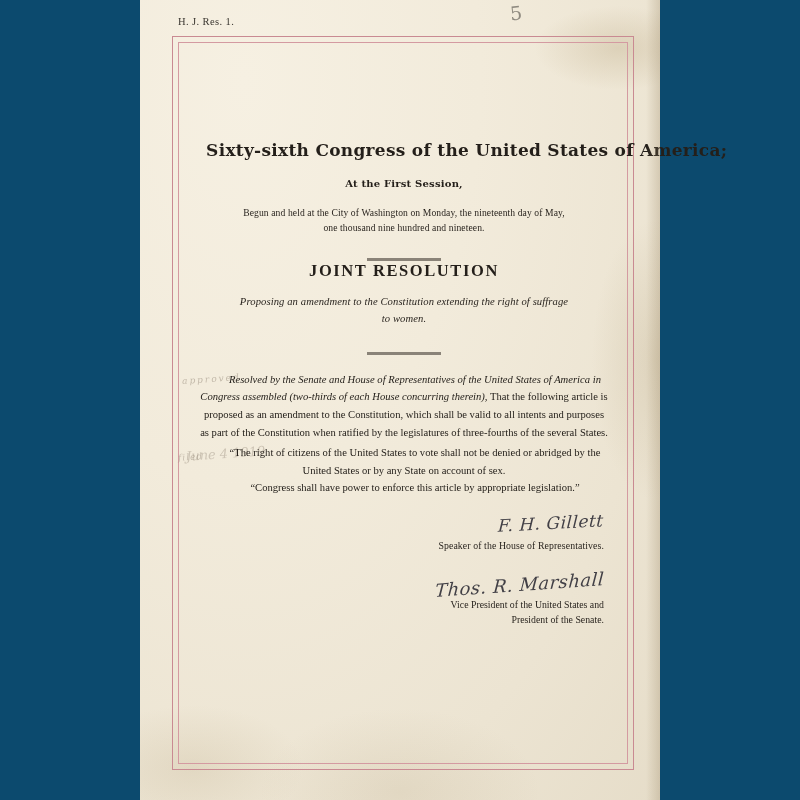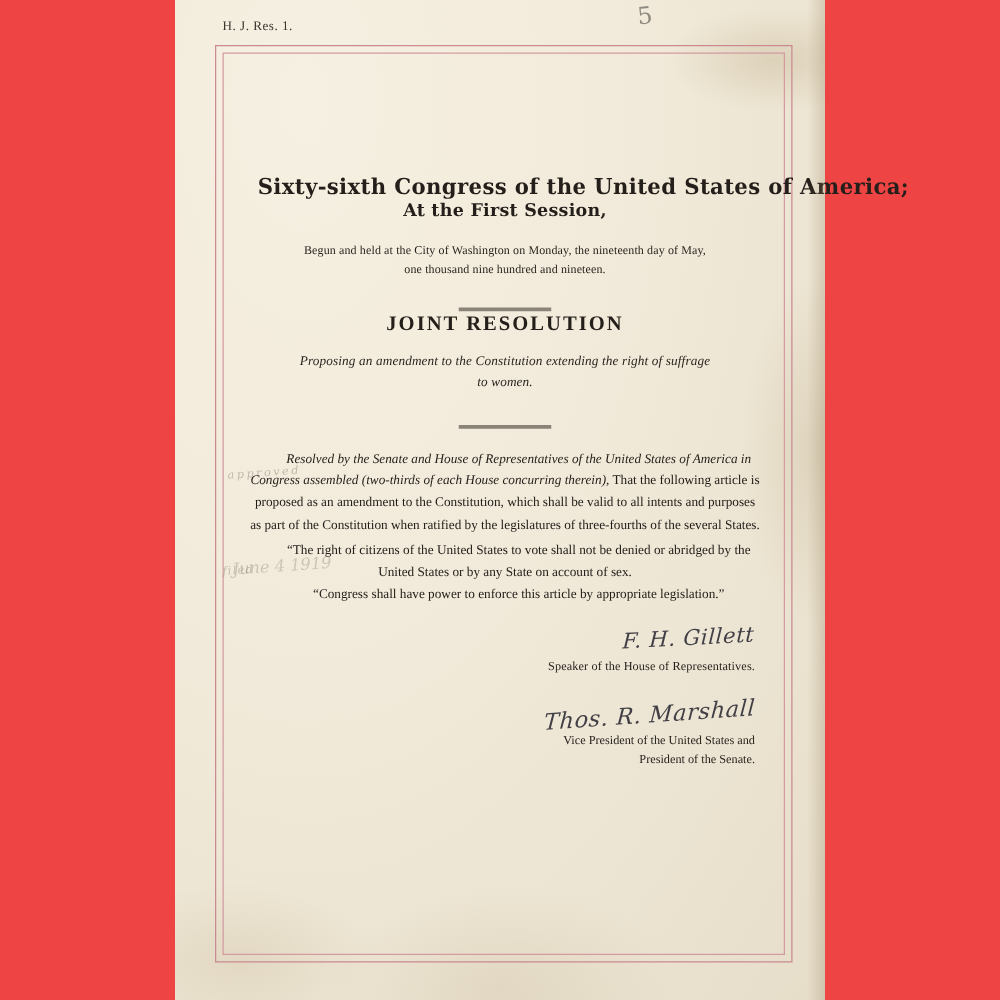--- a/index.html
+++ b/index.html
@@ -11,21 +11,21 @@
     width: 800px;
     height: 800px;
     overflow: hidden;
     font-family: "Liberation Serif", serif;
   }
 
   #page {
     position: relative;
     width: 800px;
     height: 800px;
-    background: #ef4444;
+    background: #0c4a6e;
   }
 
   
   #sheet {
     position: absolute;
     left: 140px;
     top: 0px;
     width: 520px;
     height: 800px;
     background:
@@ -108,22 +108,23 @@
     font-family: "DejaVu Serif", serif;
     font-size: 17.5px;
     font-weight: 700;
     letter-spacing: 0.3px;
     line-height: 1.2;
     white-space: nowrap;
     transform: scaleX(0.97);
   }
   .title-session {
     font-family: "DejaVu Serif", serif;
-    font-size: 14px;
+    font-size: 10px;
     font-weight: 700;
+    margin-top: 17px;
     letter-spacing: 0.2px;
   }
   .begun-line {
     font-size: 9.6px;
     margin-top: 17px;
     line-height: 1.55;
     letter-spacing: 0.1px;
   }
 
   .rule {

